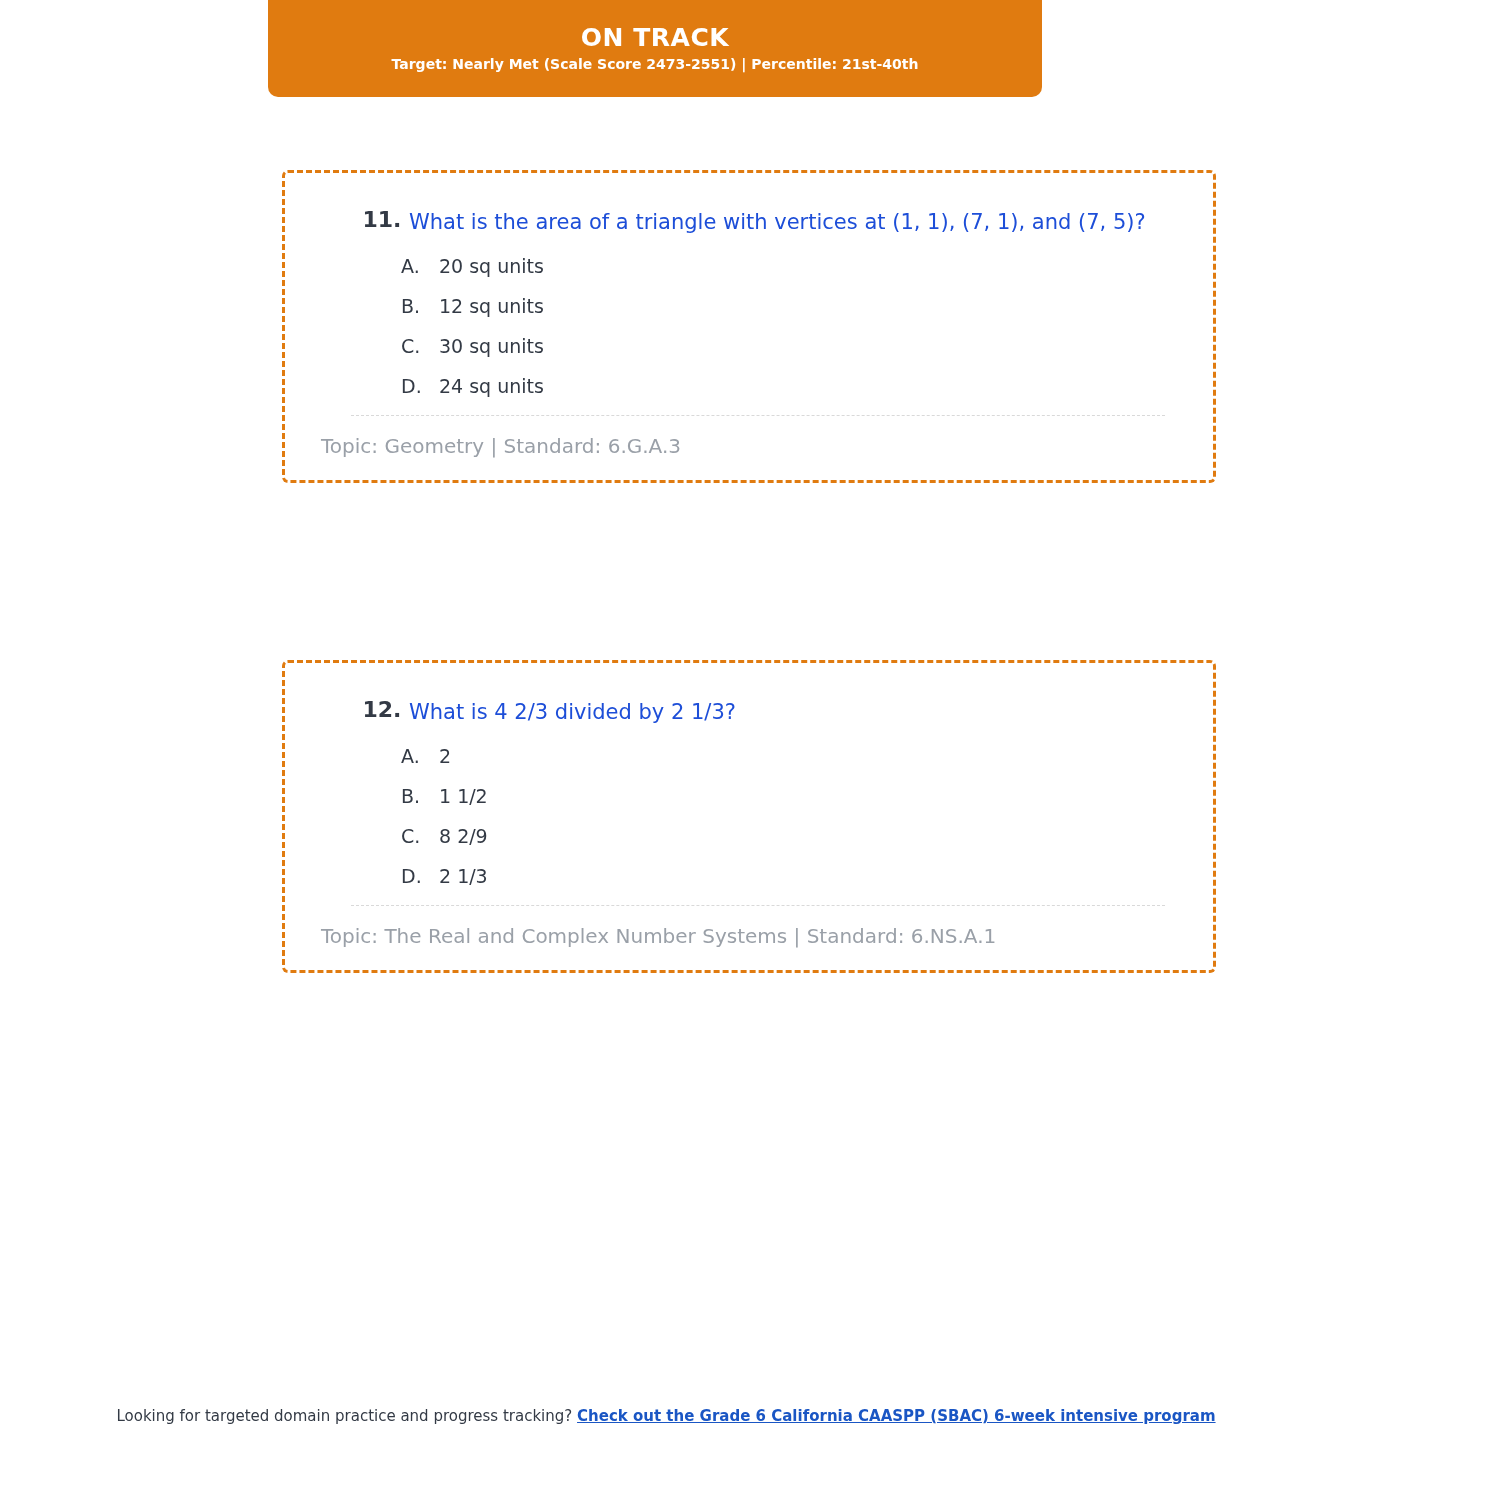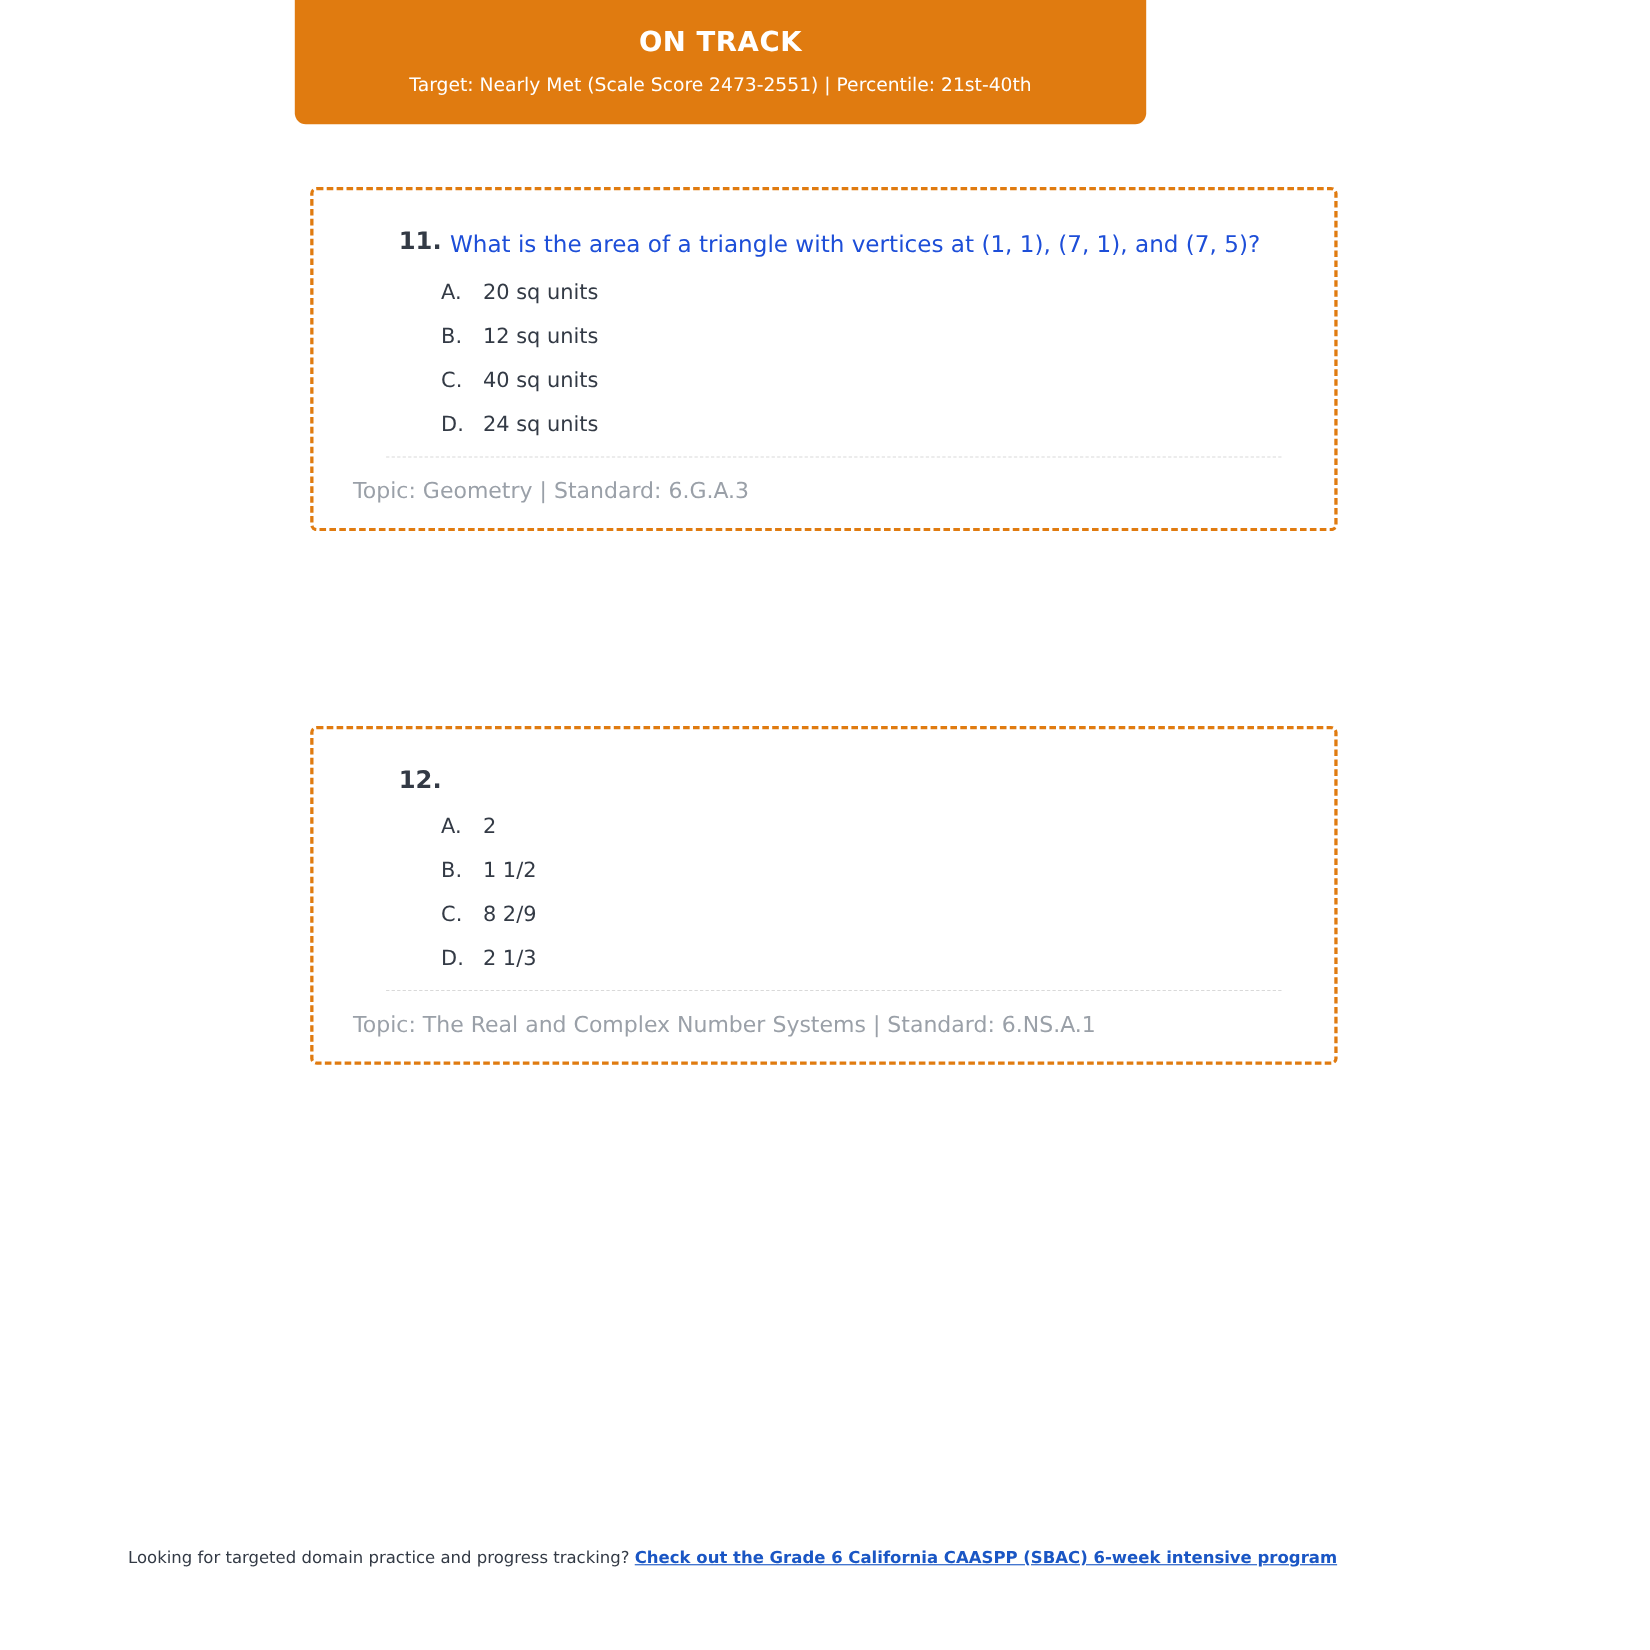--- a/index.html
+++ b/index.html
@@ -33,23 +33,22 @@
     text-align: center;
     color: #ffffff;
   }
   .banner-title {
     font-size: 25px;
     font-weight: bold;
     letter-spacing: 0.5px;
     line-height: 1.3;
   }
   .banner-sub {
-    margin-top: 12px;
-    font-size: 17px;
-    font-weight: normal;
+    font-size: 14px;
+    font-weight: bold;
     line-height: 1.3;
   }
   
   .card {
     position: absolute;
     left: 282px;
     width: 934px;
     box-sizing: border-box;
     border: 3px dashed #e07b10;
     border-radius: 6px;
@@ -146,34 +145,35 @@
       <li class="choice">
         <span class="choice-letter">A.</span>
         <span class="choice-text">20 sq units</span>
       </li>
       <li class="choice">
         <span class="choice-letter">B.</span>
         <span class="choice-text">12 sq units</span>
       </li>
       <li class="choice">
         <span class="choice-letter">C.</span>
-        <span class="choice-text">40 sq units</span>
+        <span class="choice-text">30 sq units</span>
       </li>
       <li class="choice">
         <span class="choice-letter">D.</span>
         <span class="choice-text">24 sq units</span>
       </li>
     </ul>
     <div class="meta-sep"></div>
     <div class="meta">Topic: Geometry  |  Standard: 6.G.A.3</div>
   </div>
 
   <div class="card" id="card-12">
     <div class="q-head">
       <div class="q-num">12.</div>
+      <div class="q-text">What is 4 2/3 divided by 2 1/3?</div>
     </div>
     <ul class="choices">
       <li class="choice">
         <span class="choice-letter">A.</span>
         <span class="choice-text">2</span>
       </li>
       <li class="choice">
         <span class="choice-letter">B.</span>
         <span class="choice-text">1 1/2</span>
       </li>

